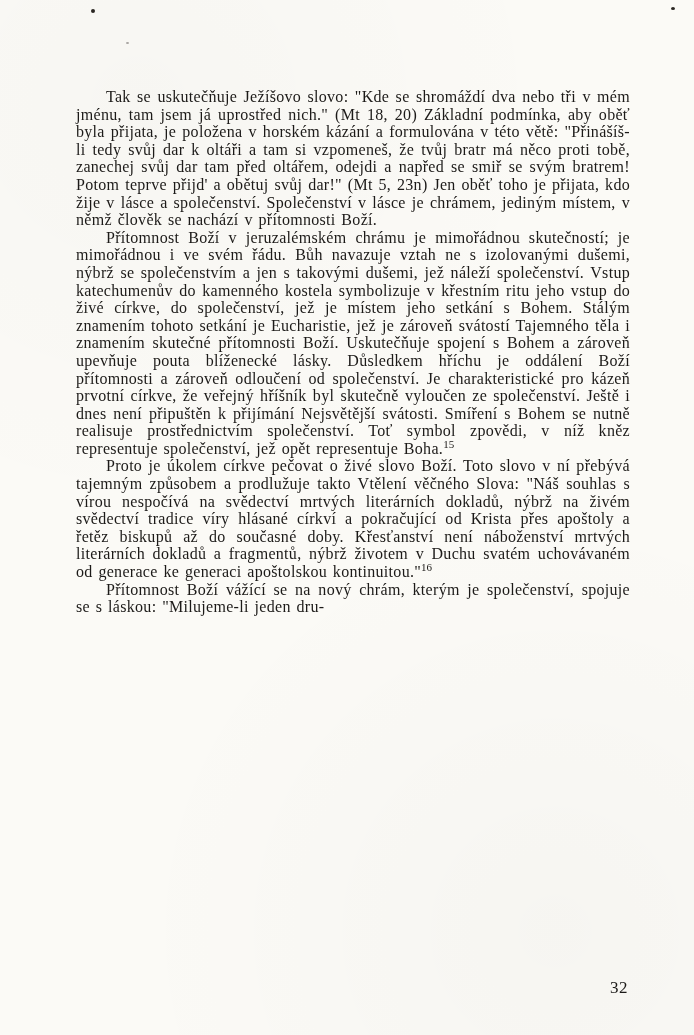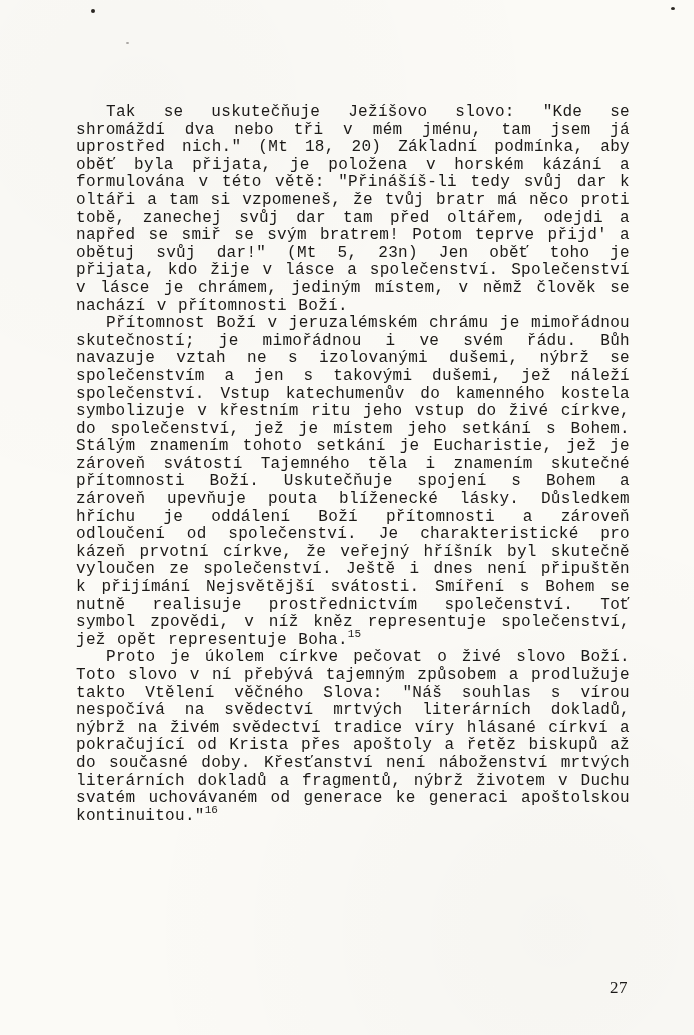--- a/index.html
+++ b/index.html
@@ -19,23 +19,22 @@
     position: absolute;
     inset: 0;
     background:
       radial-gradient(circle at 20% 10%, rgba(0,0,0,0.015), transparent 40%),
       radial-gradient(circle at 80% 90%, rgba(0,0,0,0.02), transparent 40%),
       #fbfaf6;
   }
   .text-block {
     position: absolute;
     left: 76px;
-    top: 104px;
+    top: 88px;
     width: 554px;
-    font-family: Liberation Mono, monospace;
   }
   .para {
     margin: 0;
     text-align: justify;
     text-indent: 30px;
     font-size: 16px;
     line-height: 17.6px;
     letter-spacing: 0.3px;
     word-spacing: 1.5px;
   }
@@ -68,16 +67,17 @@
 
 <div class="page">
   <div class="speck speck-1"></div>
   <div class="speck speck-2"></div>
   <div class="speck speck-3"></div>
 
   <div class="text-block">
       <p class="para">Tak se uskutečňuje Ježíšovo slovo: "Kde se shromáždí dva nebo tři v mém jménu, tam jsem já uprostřed nich." (Mt 18, 20) Základní podmínka, aby oběť byla přijata, je položena v horském kázání a formulována v této větě: "Přinášíš-li tedy svůj dar k oltáři a tam si vzpomeneš, že tvůj bratr má něco proti tobě, zanechej svůj dar tam před oltářem, odejdi a napřed se smiř se svým bratrem! Potom teprve přijd' a obětuj svůj dar!" (Mt 5, 23n) Jen oběť toho je přijata, kdo žije v lásce a společenství. Společenství v lásce je chrámem, jediným místem, v němž člověk se nachází v přítomnosti Boží.</p>
       <p class="para">Přítomnost Boží v jeruzalémském chrámu je mimořádnou skutečností; je mimořádnou i ve svém řádu. Bůh navazuje vztah ne s izolovanými dušemi, nýbrž se společenstvím a jen s takovými dušemi, jež náleží společenství. Vstup katechumenův do kamenného kostela symbolizuje v křestním ritu jeho vstup do živé církve, do společenství, jež je místem jeho setkání s Bohem. Stálým znamením tohoto setkání je Eucharistie, jež je zároveň svátostí Tajemného těla i znamením skutečné přítomnosti Boží. Uskutečňuje spojení s Bohem a zároveň upevňuje pouta blíženecké lásky. Důsledkem hříchu je oddálení Boží přítomnosti a zároveň odloučení od společenství. Je charakteristické pro kázeň prvotní církve, že veřejný hříšník byl skutečně vyloučen ze společenství. Ještě i dnes není připuštěn k přijímání Nejsvětější svátosti. Smíření s Bohem se nutně realisuje prostřednictvím společenství. Toť symbol zpovědi, v níž kněz representuje společenství, jež opět representuje Boha.<sup>15</sup></p>
       <p class="para">Proto je úkolem církve pečovat o živé slovo Boží. Toto slovo v ní přebývá tajemným způsobem a prodlužuje takto Vtělení věčného Slova: "Náš souhlas s vírou nespočívá na svědectví mrtvých literárních dokladů, nýbrž na živém svědectví tradice víry hlásané církví a pokračující od Krista přes apoštoly a řetěz biskupů až do současné doby. Křesťanství není náboženství mrtvých literárních dokladů a fragmentů, nýbrž životem v Duchu svatém uchovávaném od generace ke generaci apoštolskou kontinuitou."<sup>16</sup></p>
+      <p class="para">Přítomnost Boží vážící se na nový chrám, kterým je společenství, spojuje se s láskou: "Milujeme-li jeden dru-</p>
     </div>
 
-  <div class="page-number">27</div>
+  <div class="page-number">32</div>
 </div>
 
 </body></html>

